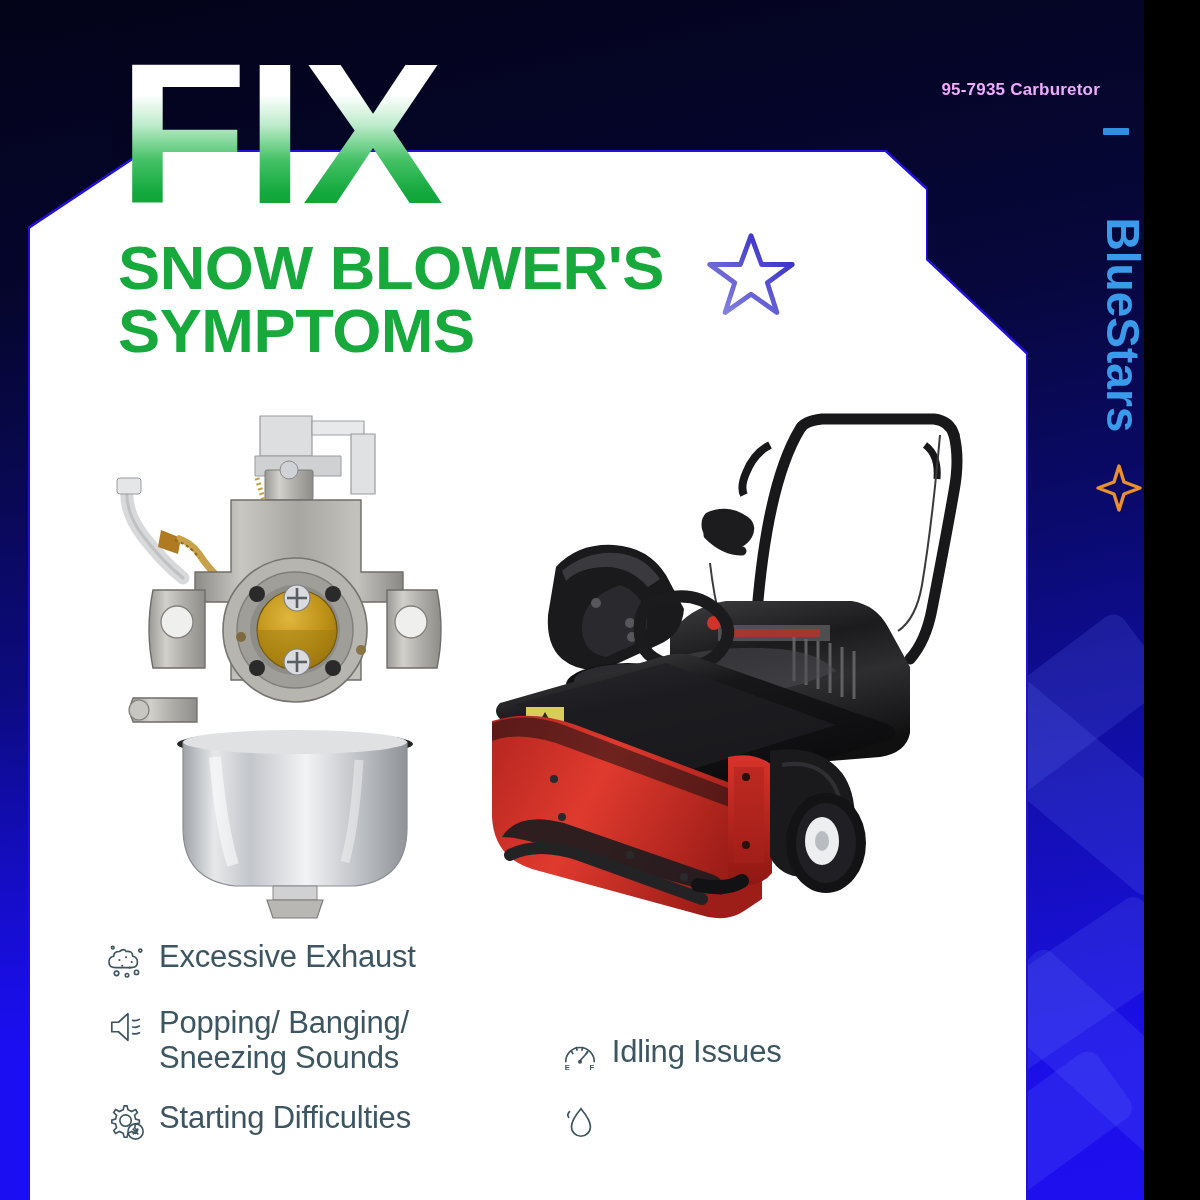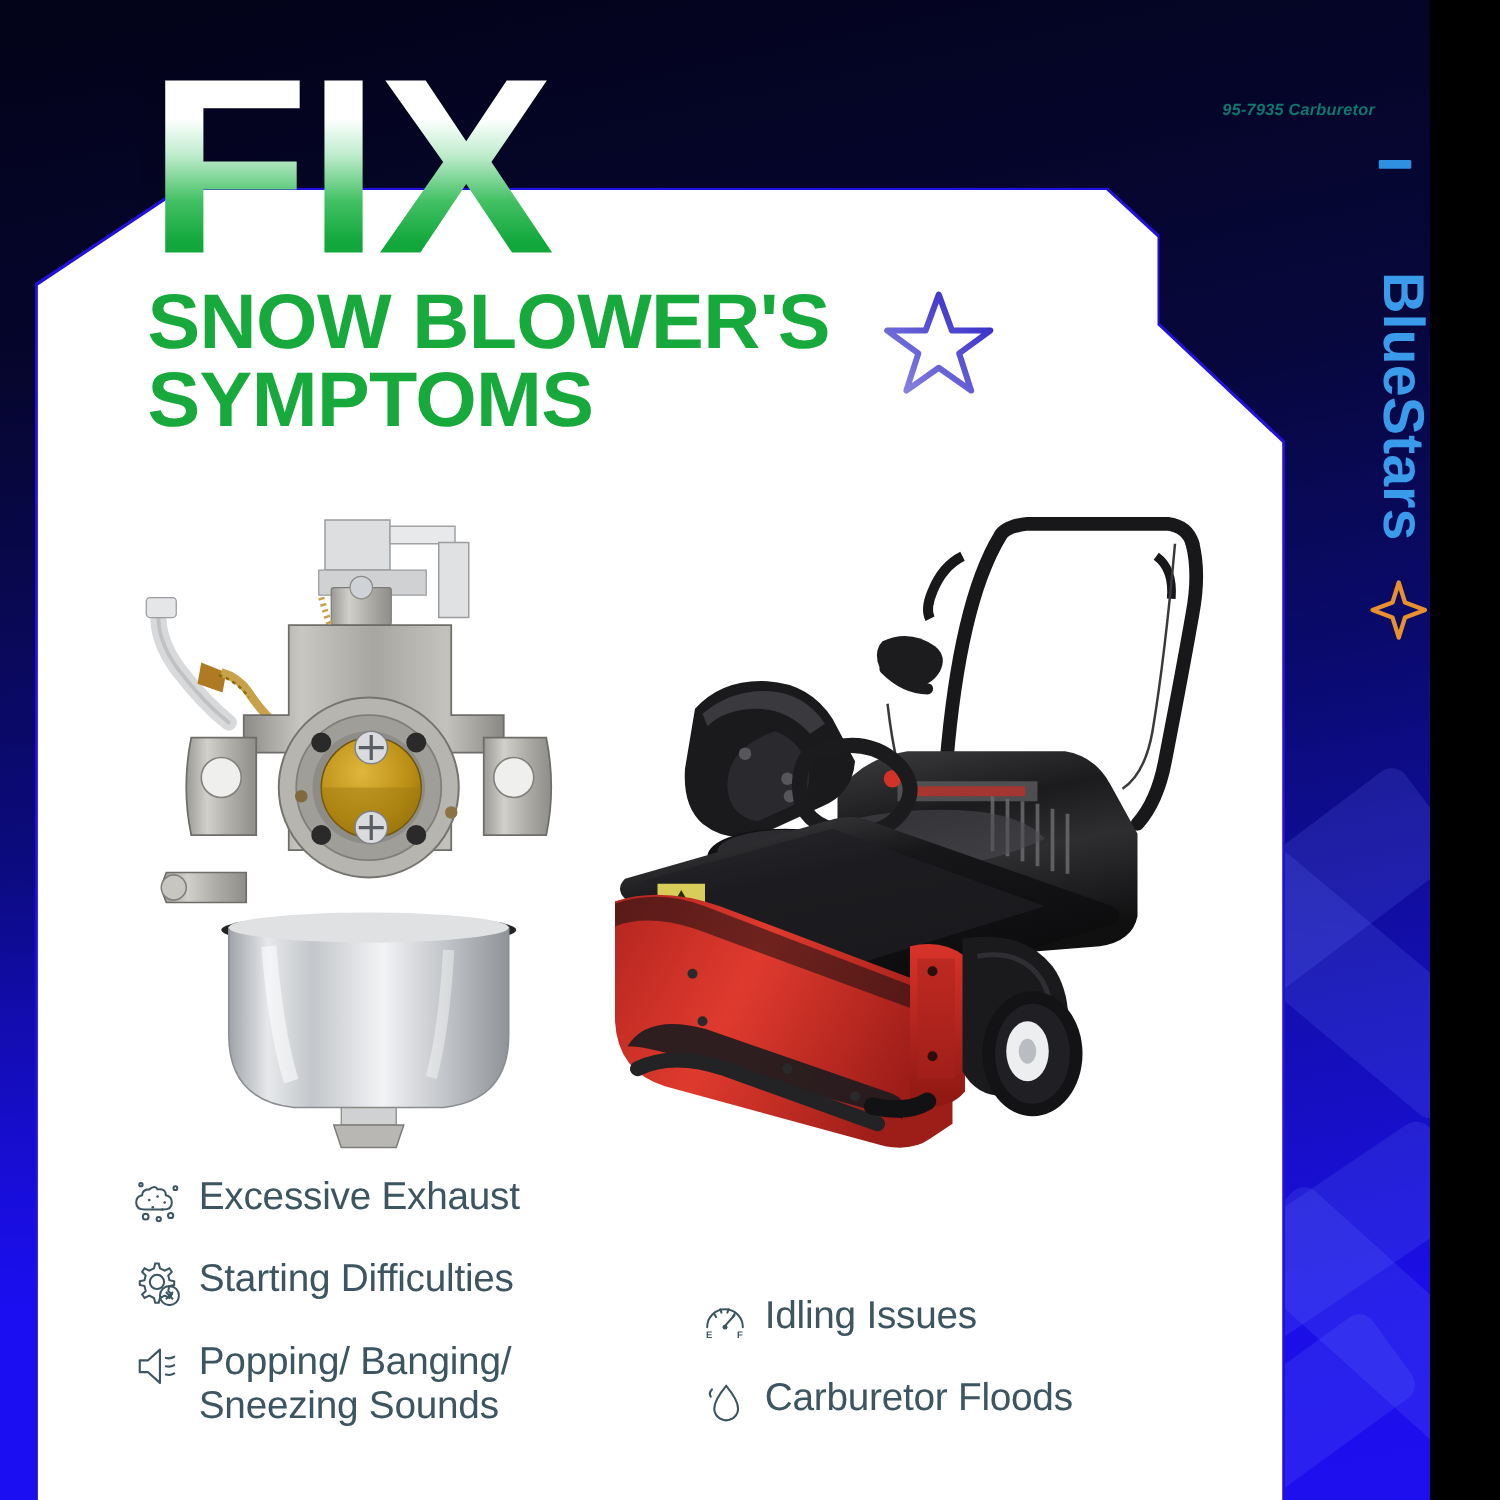--- a/index.html
+++ b/index.html
@@ -142,21 +142,21 @@
   .sub-line {
     font-size: 62px;
     font-weight: 700;
     line-height: 1.02;
     letter-spacing: -0.5px;
     color: #17a93c;
     margin: 0;
     transform: scaleX(1.02);
     transform-origin: left center;
   }
-  .sub-block { margin-top: 10px; }
+  .sub-block { margin-top: 20px; }
 
   .star-outline {
     position: absolute;
     left: 703px; top: 228px;
     width: 96px; height: 96px;
     z-index: 5;
   }
 
   
   .carb {
@@ -202,27 +202,26 @@
     font-weight: 400;
     color: #3c5560;
     line-height: 1.12;
     letter-spacing: -0.2px;
   }
 
   
   .partno {
     position: absolute;
     right: 44px; top: 80px;
-    font-size: 13px;
+    font-size: 17px;
     font-weight: 700;
-    color: #0f766e;
+    color: #f0abfc;
     letter-spacing: 0.2px;
     white-space: nowrap;
     z-index: 7;
-    font-style: italic;
   }
   .rail-dash {
     position: absolute;
     left: 1103px; top: 128px;
     width: 26px; height: 7px;
     background: #2f90e2;
     border-radius: 1px;
     z-index: 7;
   }
   .brand {
@@ -494,40 +493,40 @@
               <circle cx="25" cy="21" r="1.1"></circle>
                 <circle cx="15" cy="25" r="1.1"></circle>
               <circle cx="23" cy="27" r="1.1"></circle>
             </g>
           </svg>
           <div class="sym-label">Excessive Exhaust</div>
         </div>
 
         <div class="sym-item">
           <svg class="sym-icon" viewBox="0 0 40 40">
+            <g fill="none" stroke="#3c5560" stroke-width="1.8" stroke-linejoin="round" stroke-linecap="round">
+              <path d="M4 15 h7 l10 -9 v28 l-10 -9 h-7 z"></path>
+              <path d="M26 13 q4 1 7 -1"></path>
+              <path d="M26 20 q4 1 7 -1"></path>
+              <path d="M26 27 q4 1 7 -1"></path>
+            </g>
+          </svg>
+          <div class="sym-label"><span>Popping/ Banging/</span><br><span>Sneezing Sounds</span></div>
+        </div>
+
+        <div class="sym-item">
+          <svg class="sym-icon" viewBox="0 0 40 40">
             <g fill="none" stroke="#3c5560" stroke-width="1.7">
               <path d="M17 3 l3 0 l1 4 l4 2 l4 -2 l2 3 l-3 3 l1 4 l4 1 l0 3 l-4 1 l-1 4 l3 3 l-2 3 l-4 -2 l-4 2 l-1 4 l-3 0 l-1 -4 l-4 -2 l-4 2 l-2 -3 l3 -3 l-1 -4 l-4 -1 l0 -3 l4 -1 l1 -4 l-3 -3 l2 -3 l4 2 l4 -2 z"></path>
               <circle cx="18.5" cy="18.5" r="6"></circle>
               <circle cx="29" cy="30" r="8"></circle>
               <path d="M26 27 l6 6 M32 27 l-6 6"></path>
             </g>
           </svg>
           <div class="sym-label">Starting Difficulties</div>
-        </div>
-
-        <div class="sym-item">
-          <svg class="sym-icon" viewBox="0 0 40 40">
-            <g fill="none" stroke="#3c5560" stroke-width="1.8" stroke-linejoin="round" stroke-linecap="round">
-              <path d="M4 15 h7 l10 -9 v28 l-10 -9 h-7 z"></path>
-              <path d="M26 13 q4 1 7 -1"></path>
-              <path d="M26 20 q4 1 7 -1"></path>
-              <path d="M26 27 q4 1 7 -1"></path>
-            </g>
-          </svg>
-          <div class="sym-label"><span>Popping/ Banging/</span><br><span>Sneezing Sounds</span></div>
         </div>
 
       </div>
 
       <div class="sym-col sym-col-right">
 
         <div class="sym-item">
           <svg class="sym-icon" viewBox="0 0 40 40">
             <g fill="none" stroke="#3c5560" stroke-width="1.7" stroke-linecap="round">
               <path d="M5 26 a15 15 0 0 1 30 0"></path>
@@ -541,21 +540,20 @@
           <div class="sym-label">Idling Issues</div>
         </div>
 
         <div class="sym-item">
           <svg class="sym-icon" viewBox="0 0 40 40">
             <g fill="none" stroke="#3c5560" stroke-width="1.8" stroke-linecap="round">
               <path d="M21 6 q10 12 10 19 a10 10 0 0 1 -20 0 q0 -7 10 -19 z"></path>
               <path d="M9 9 q-3 3 -1 6"></path>
             </g>
           </svg>
-          <div class="sym-label">Carburetor Floods</div>
         </div>
 
       </div>
     </div>
   </div>
 
   <div class="partno">95-7935 Carburetor</div>
   <div class="rail-dash"></div>
 
   <div class="brand">

